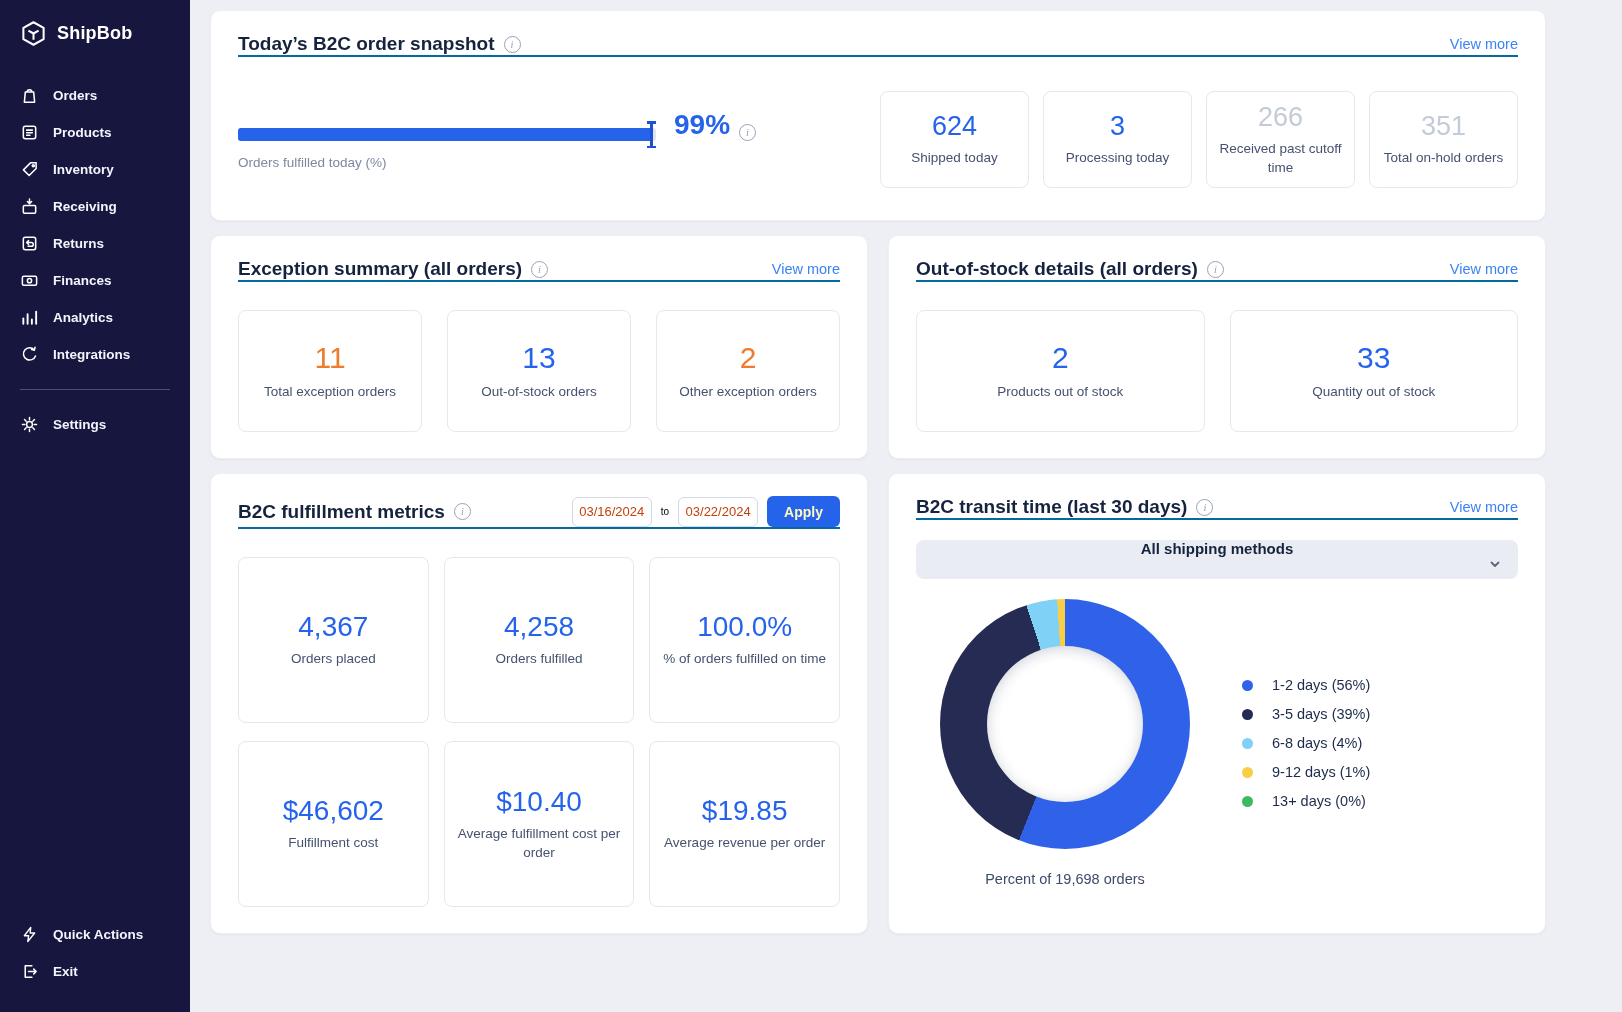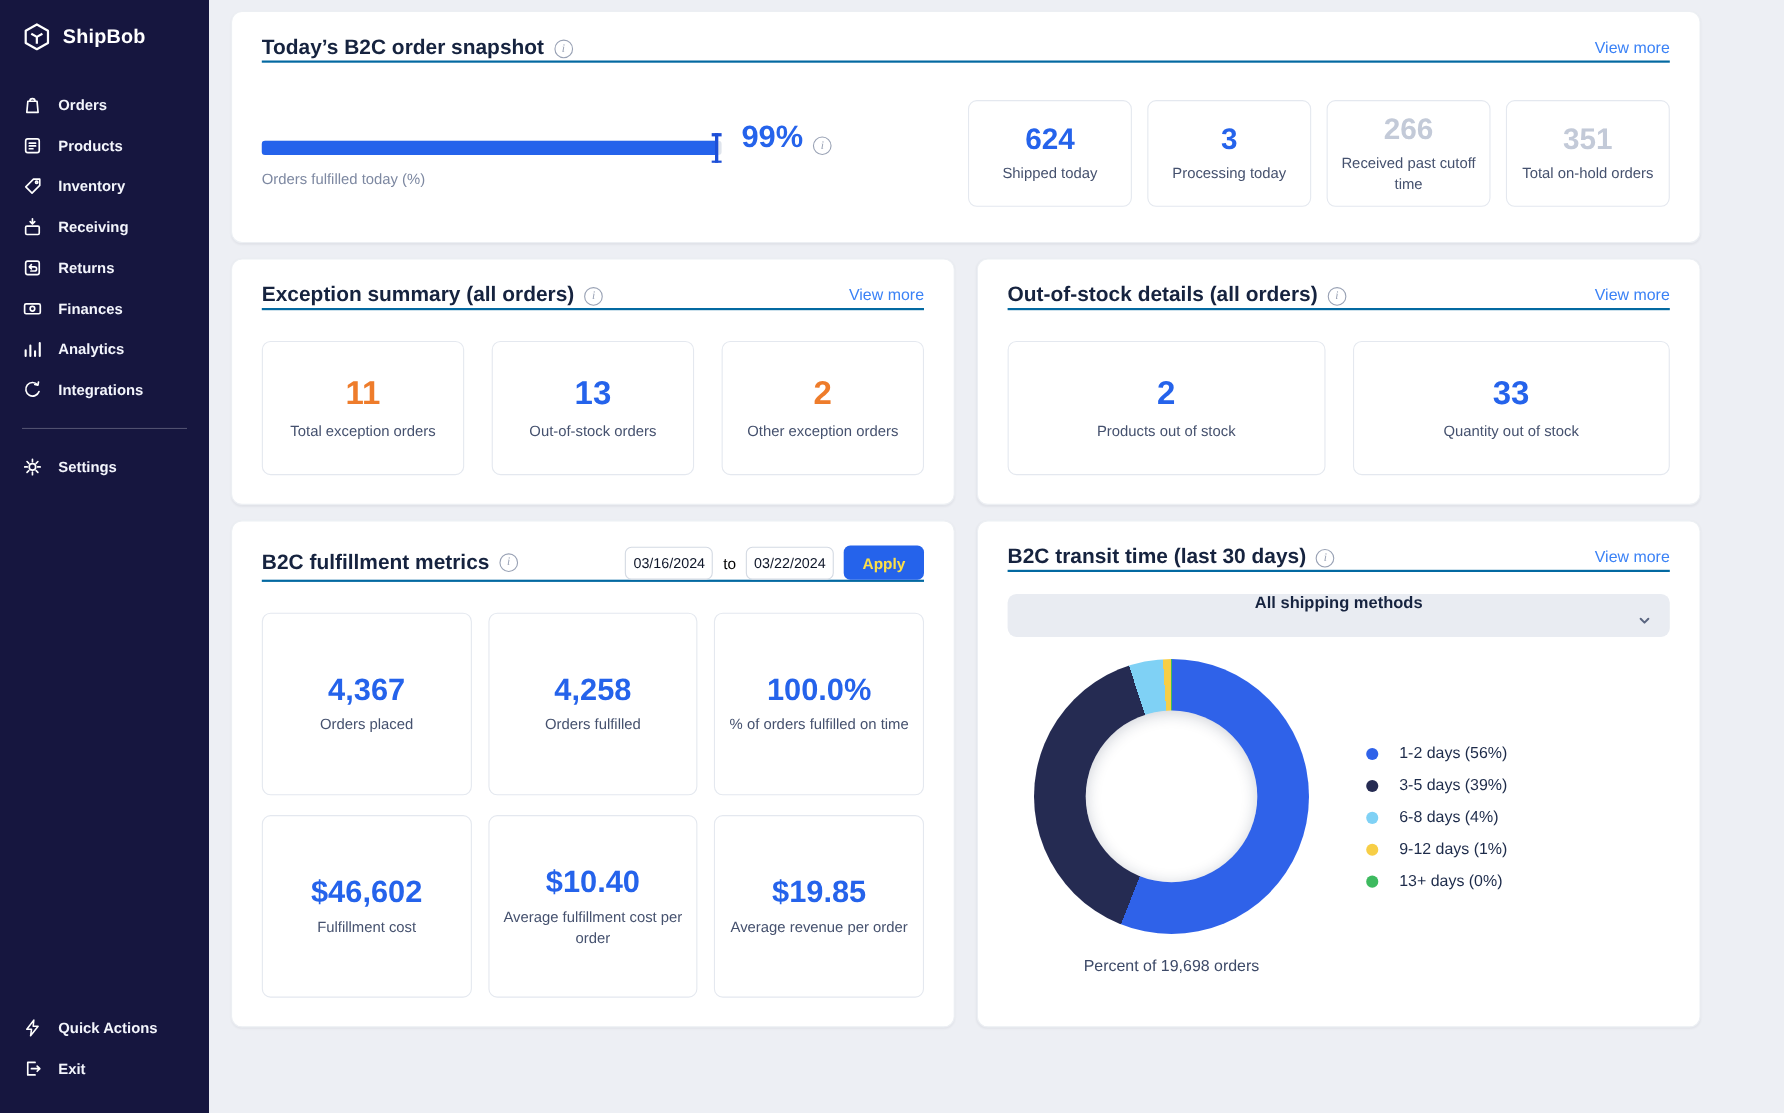--- a/index.html
+++ b/index.html
@@ -38,39 +38,39 @@
   .progress-track { position: relative; width: 418px; height: 13px; background: #dfe4ec; border-radius: 3px; }
   .progress-fill { position: absolute; left: 0; top: 0; bottom: 0; background: #2563eb; border-radius: 3px 0 0 3px; }
   .progress-handle { position: absolute; top: -7px; width: 3px; height: 27px; background: #1d4fd7; cursor: ew-resize; }
   .progress-handle::before, .progress-handle::after { content: ""; position: absolute; left: -3px; width: 9px; height: 2.5px; background: #1d4fd7; }
   .progress-handle::before { top: 0; } .progress-handle::after { bottom: 0; }
   .progress-pct { font-size: 28px; font-weight: 700; color: #2563eb; margin-left: 18px; }
   .progress-label { margin-top: 14px; color: #7d88a1; font-size: 13.5px; }
 
   .tile { border: 1px solid #e4e8ef; border-radius: 8px; display: flex; flex-direction: column;
           align-items: center; justify-content: center; text-align: center; background: #fff; }
-  .t-num { font-size: 28px; font-weight: 700; line-height: 1.15; }
+  .t-num { font-size: 28px; font-weight: 400; line-height: 1.15; }
   .t-label { font-size: 13.5px; color: #45516e; line-height: 1.35; margin-top: 7px; padding: 0 12px; }
   .c-blue { color: #2563eb; } .c-gray { color: #c3cad8; } .c-orange { color: #ee7c2b; }
 
   .snap-stats { display: flex; gap: 14px; }
   .snap-stats .tile { width: 149px; height: 97px; }
   .snap-stats .t-num { font-size: 27px; }
 
   .tiles-row { display: flex; gap: 25px; margin-top: 28px; }
   .tiles-row .tile { flex: 1; height: 122px; }
   .tiles-row .t-num { font-size: 30px; }
 
   
   .date-controls { margin-left: auto; display: flex; align-items: center; gap: 9px; }
   .date-input { width: 80px; height: 30px; border: 1px solid #d4dae3; border-radius: 6px;
-                font-family: "Liberation Sans", sans-serif; font-size: 13px; color: #0f172a;
+                font-family: "Liberation Sans", sans-serif; font-size: 13px; color: #c2410c;
                 text-align: center; background: #fff; }
-  .to-label { color: #000000; font-size: 14px; }
-  .apply-btn { background: #2563eb; color: #fde047; border: none; border-radius: 6px; height: 31px;
+  .to-label { color: #000000; font-size: 10px; }
+  .apply-btn { background: #2563eb; color: #fef9c3; border: none; border-radius: 6px; height: 31px;
                padding: 0 17px; font-size: 14px; font-weight: 700; cursor: pointer;
                font-family: "Liberation Sans", sans-serif; }
   .metrics-grid { display: grid; grid-template-columns: repeat(3, 1fr); gap: 18px 15px; margin-top: 28px; }
   .metrics-grid .tile { height: 166px; }
 
   
   .shipping-dropdown { margin-top: 20px; height: 39px; background: #e9ecf2; border-radius: 8px;
                        display: flex; align-items: center; padding: 0 16px; cursor: pointer; flex-direction: column; }
   .shipping-dropdown-label { font-size: 15px; font-weight: 700; color: #16233f; }
   .chevron { margin-left: auto; color: #5a6580; display: inline-flex; }

